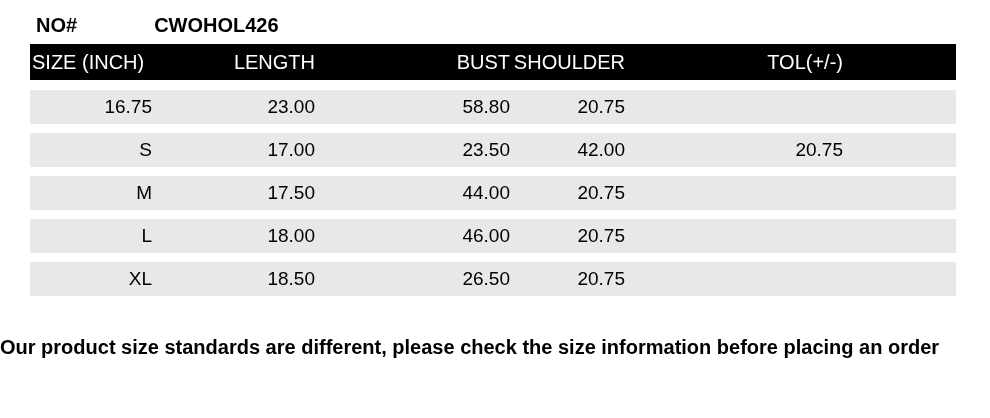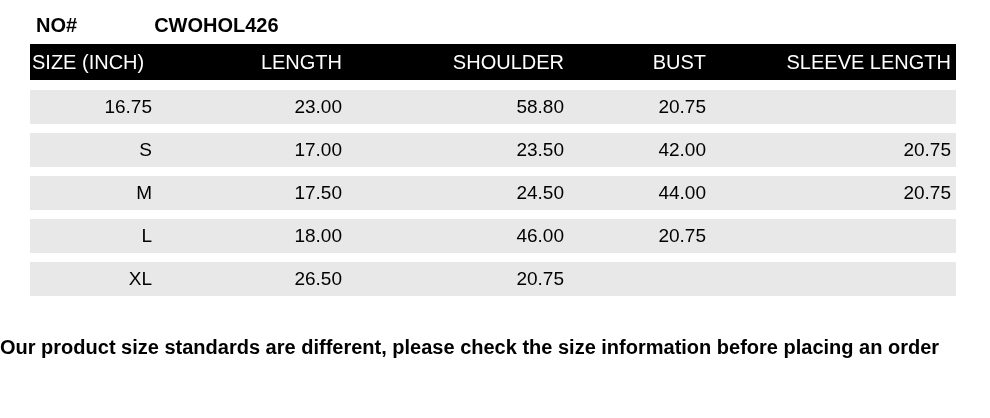--- a/index.html
+++ b/index.html
@@ -24,21 +24,20 @@
     width: 926px;
   }
   .t-row {
     display: grid;
     grid-template-columns: 122px 163px 195px 115px 218px 113px;
     height: 34px;
     align-items: center;
     background: #e8e8e8;
     margin-bottom: 9px;
     font-size: 19px;
-    gap: 27px;
   }
   .t-row.head {
     background: #000000;
     color: #ffffff;
     height: 36px;
     margin-bottom: 10px;
     font-size: 20px;
   }
   .t-cell { text-align: right; white-space: nowrap; }
   .t-row.head .t-cell:first-child { text-align: left; padding-left: 2px; }
@@ -56,23 +55,22 @@
 
   <div class="no-line">
     <span class="no-label">NO#</span><span class="no-value">CWOHOL426</span>
   </div>
 
   <div class="size-table">
 
     <div class="t-row head">
       <div class="t-cell">SIZE (INCH)</div>
       <div class="t-cell">LENGTH</div>
+      <div class="t-cell">BUST</div>
       <div class="t-cell">SHOULDER</div>
-      <div class="t-cell">BUST</div>
-      <div class="t-cell">SLEEVE LENGTH</div>
       <div class="t-cell">TOL(+/-)</div>
     </div>
 
     <div class="t-row">
       <div class="t-cell">16.75</div>
       <div class="t-cell">23.00</div>
       <div class="t-cell">58.80</div>
       <div class="t-cell">20.75</div>
       <div class="t-cell"></div>
     </div>
@@ -82,36 +80,36 @@
       <div class="t-cell">17.00</div>
       <div class="t-cell">23.50</div>
       <div class="t-cell">42.00</div>
       <div class="t-cell">20.75</div>
       <div class="t-cell"></div>
     </div>
 
     <div class="t-row">
       <div class="t-cell">M</div>
       <div class="t-cell">17.50</div>
-      <div class="t-cell">24.50</div>
       <div class="t-cell">44.00</div>
       <div class="t-cell">20.75</div>
       <div class="t-cell"></div>
     </div>
 
     <div class="t-row">
       <div class="t-cell">L</div>
       <div class="t-cell">18.00</div>
       <div class="t-cell">46.00</div>
       <div class="t-cell">20.75</div>
       <div class="t-cell"></div>
     </div>
 
     <div class="t-row">
       <div class="t-cell">XL</div>
+      <div class="t-cell">18.50</div>
       <div class="t-cell">26.50</div>
       <div class="t-cell">20.75</div>
       <div class="t-cell"></div>
     </div>
 
   </div>
 
   <div class="note">Our product size standards are different, please check the size information before placing an order</div>
 
 </div>

